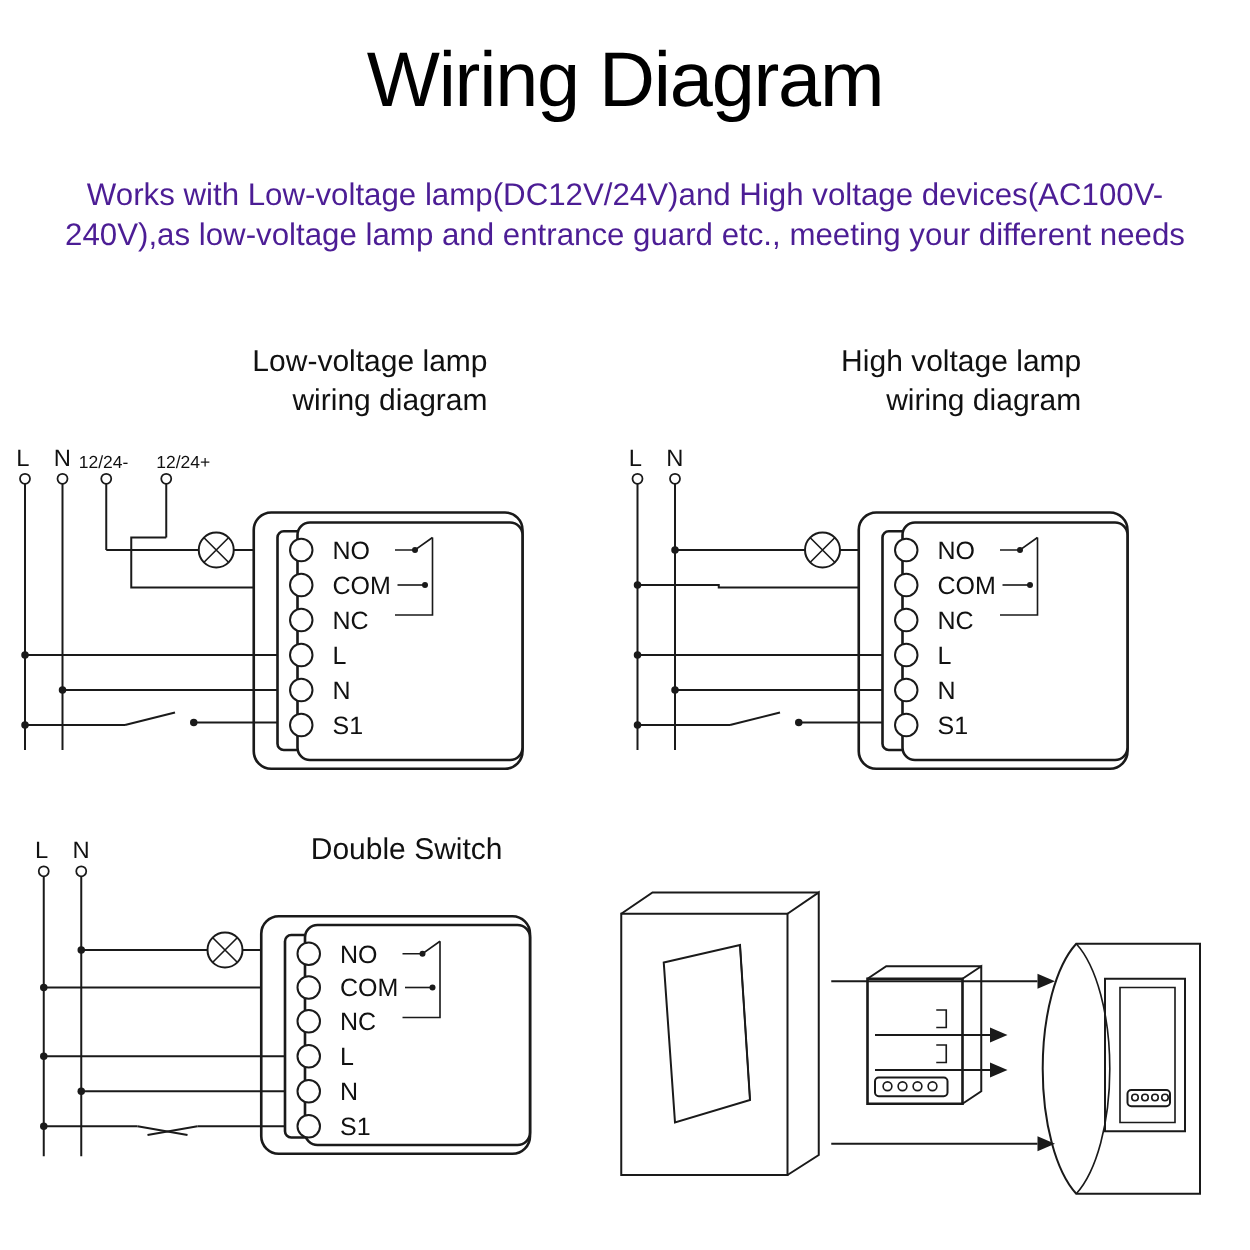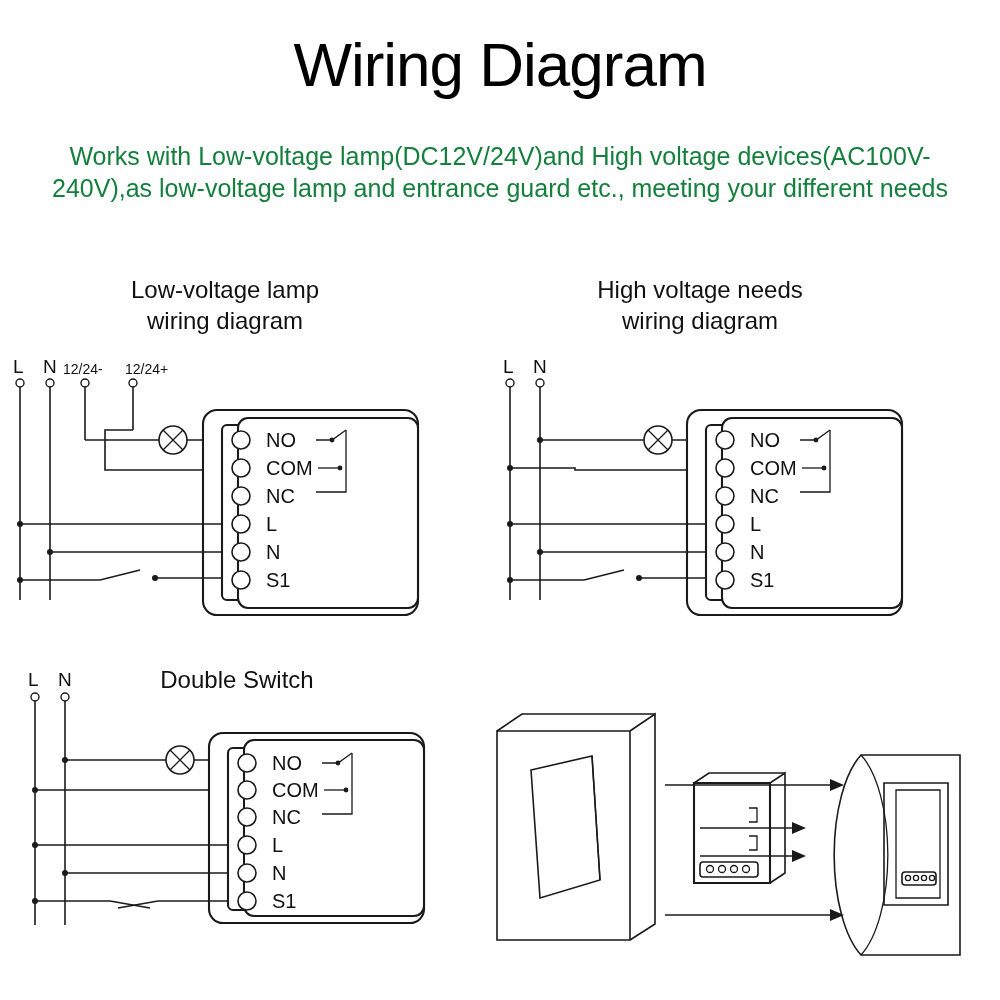--- a/index.html
+++ b/index.html
@@ -20,27 +20,27 @@
     font-weight:400;
     letter-spacing:-1px;
     line-height:1.05;
     color:#000;
   }
   .subtitle{
     position:absolute;left:50px;top:140px;width:900px;
     text-align:center;
     font-size:25px;
     line-height:1.28;
-    color:#15803d;
+    color:#4c1d95;
     font-weight:400;
   }
 
   .panel-caption{
     position:absolute;
-    text-align:center;
+    text-align:right;
     font-size:24px;
     line-height:1.28;
     color:#111;
   }
 
   svg{position:absolute;left:0;top:0;overflow:visible;}
   .ln{stroke:#1a1a1a;stroke-width:1.6;fill:none;}
   .ln-thin{stroke:#1a1a1a;stroke-width:1.3;fill:none;}
   .box{stroke:#1a1a1a;stroke-width:2.1;fill:#fff;}
   .term{stroke:#1a1a1a;stroke-width:1.6;fill:#fff;}
@@ -120,21 +120,21 @@
     <path class="ln" d="M20 580 H100"></path>
     <path class="ln" d="M100 580 L140 570"></path>
     <circle class="dot" cx="155" cy="578" r="3"></circle>
     <path class="ln" d="M155 578 H222"></path>
     <circle class="dot" cx="20" cy="524" r="3"></circle>
     <circle class="dot" cx="50" cy="552" r="3"></circle>
     <circle class="dot" cx="20" cy="580" r="3"></circle>
   </svg>
 
   <div class="panel-caption" style="left:535px;top:275px;width:330px;">
-    <div>High voltage needs</div>
+    <div>High voltage lamp</div>
     <div>wiring diagram</div>
   </div>
 
   <svg width="1000" height="1000">
     <text class="lbl" x="503" y="373">L</text>
     <text class="lbl" x="533" y="373">N</text>
 
     <circle class="open" cx="510" cy="383" r="4"></circle>
     <circle class="open" cx="540" cy="383" r="4"></circle>
 

